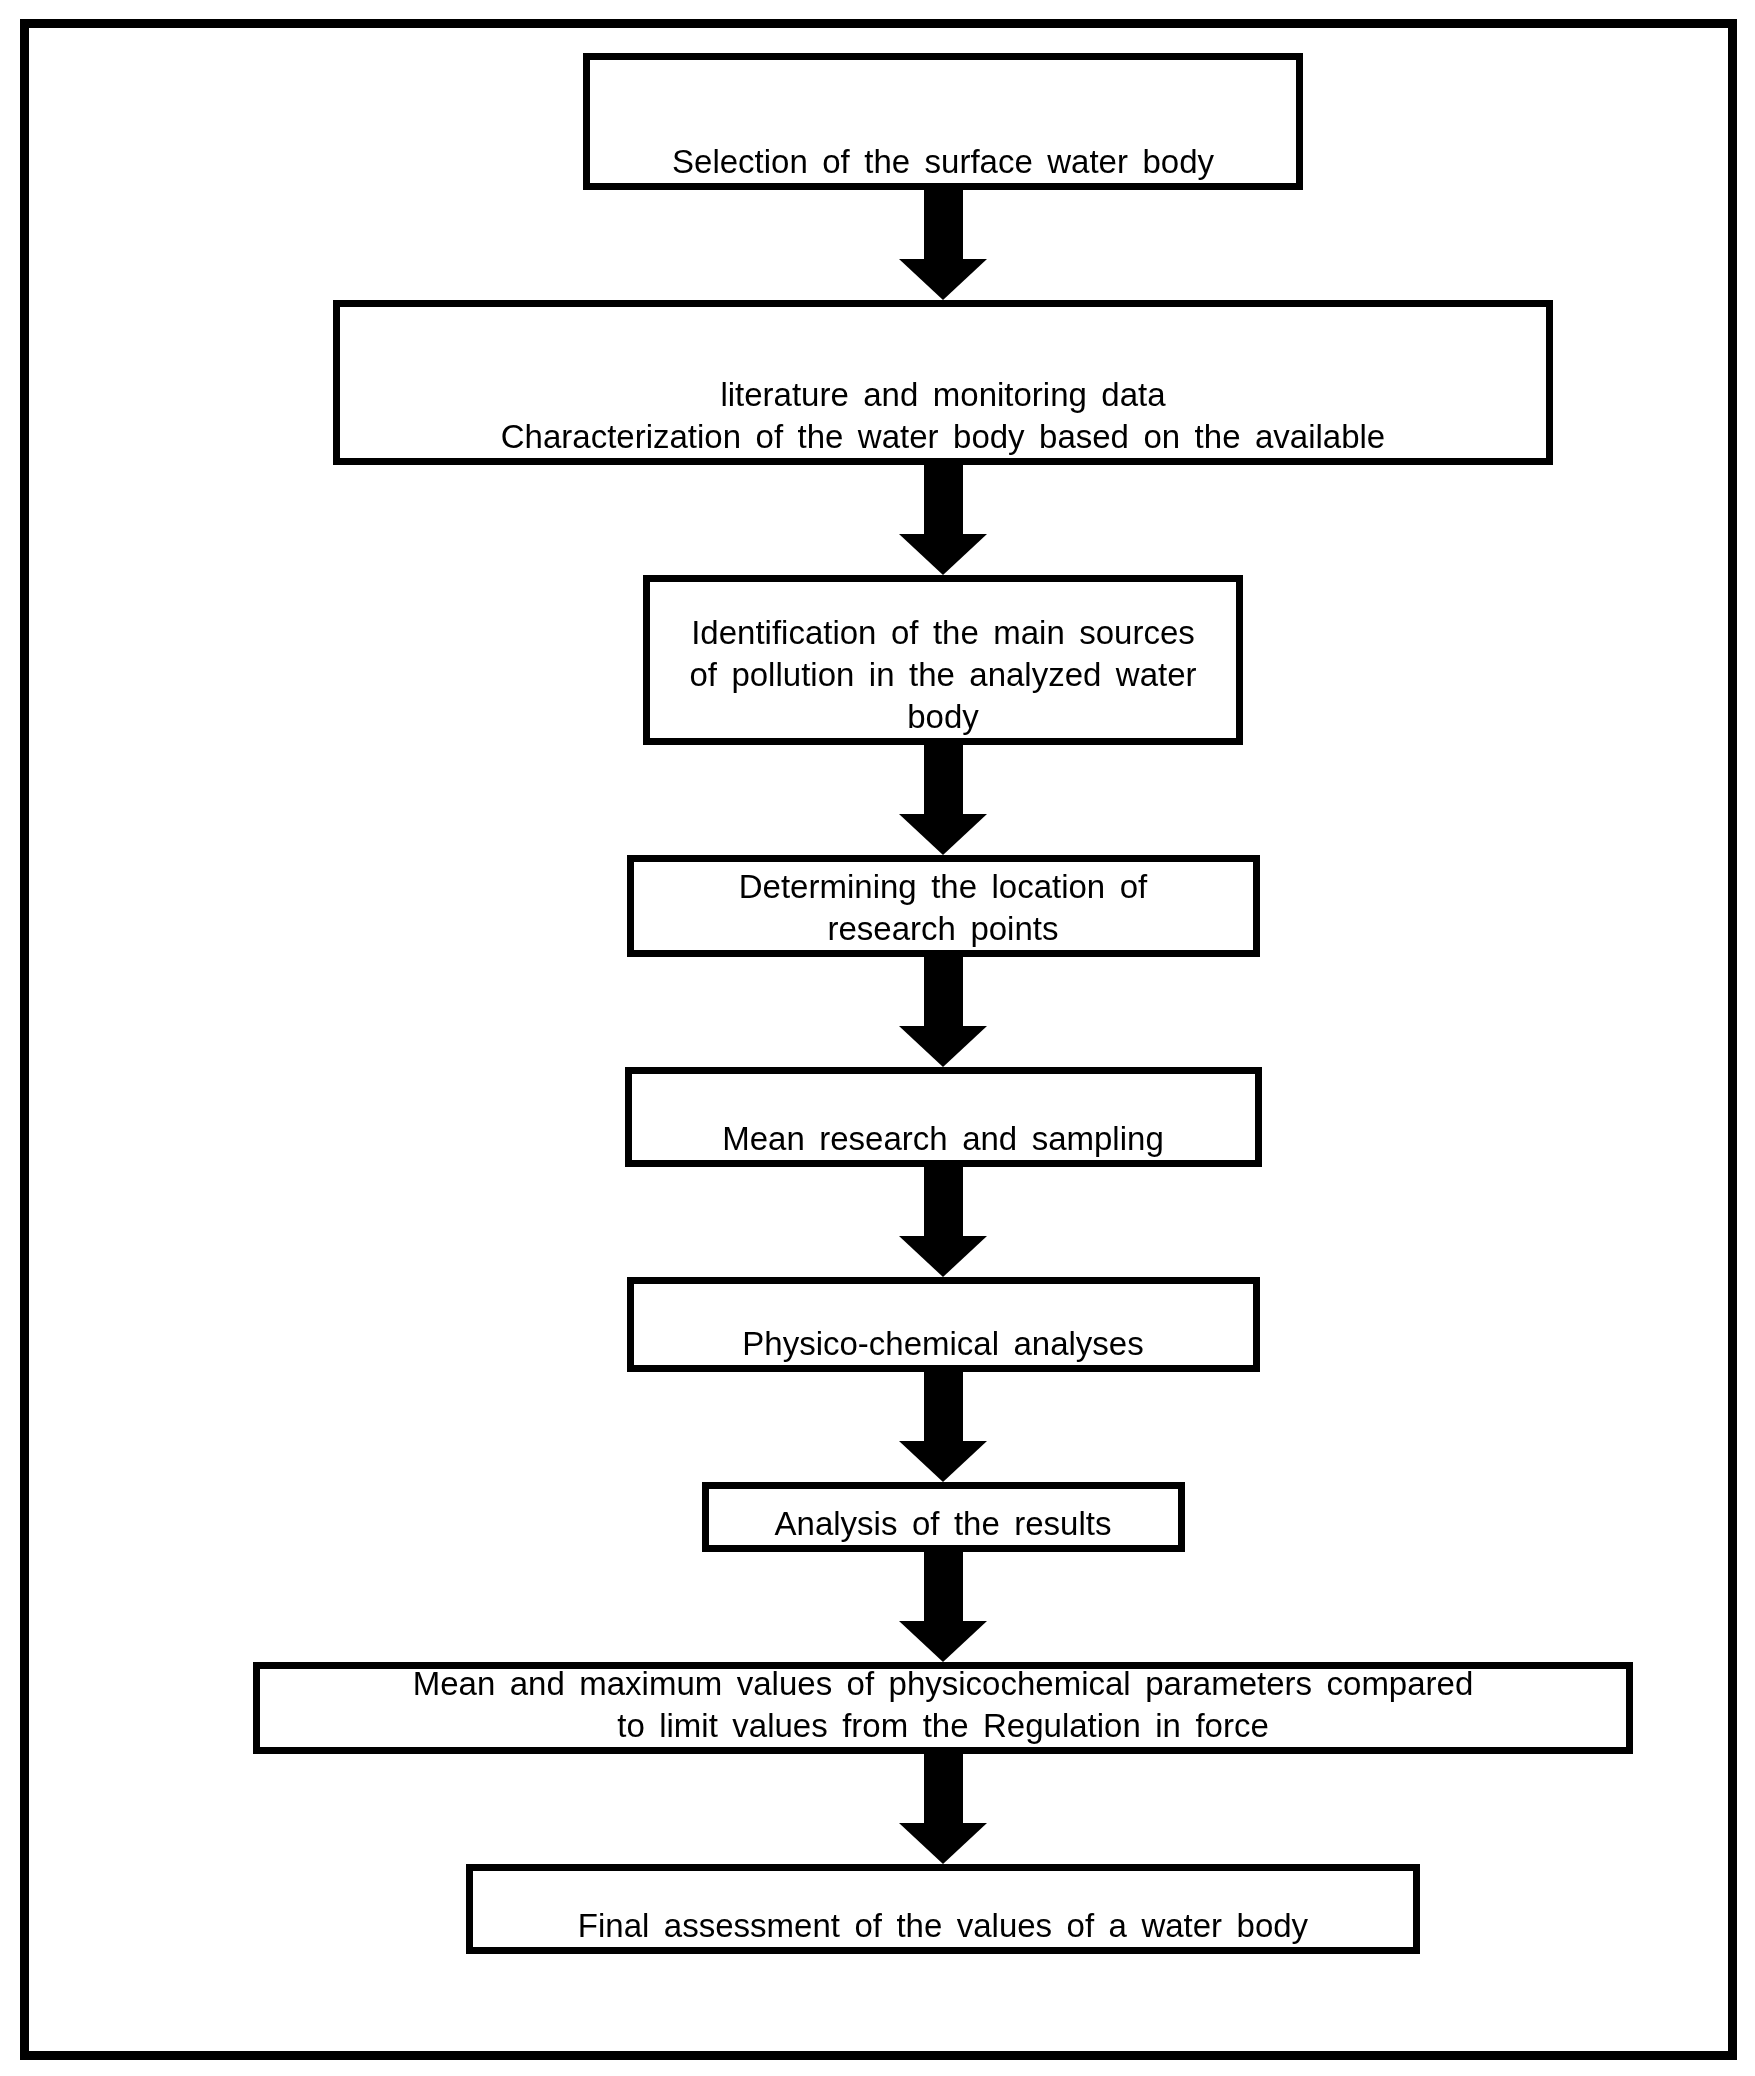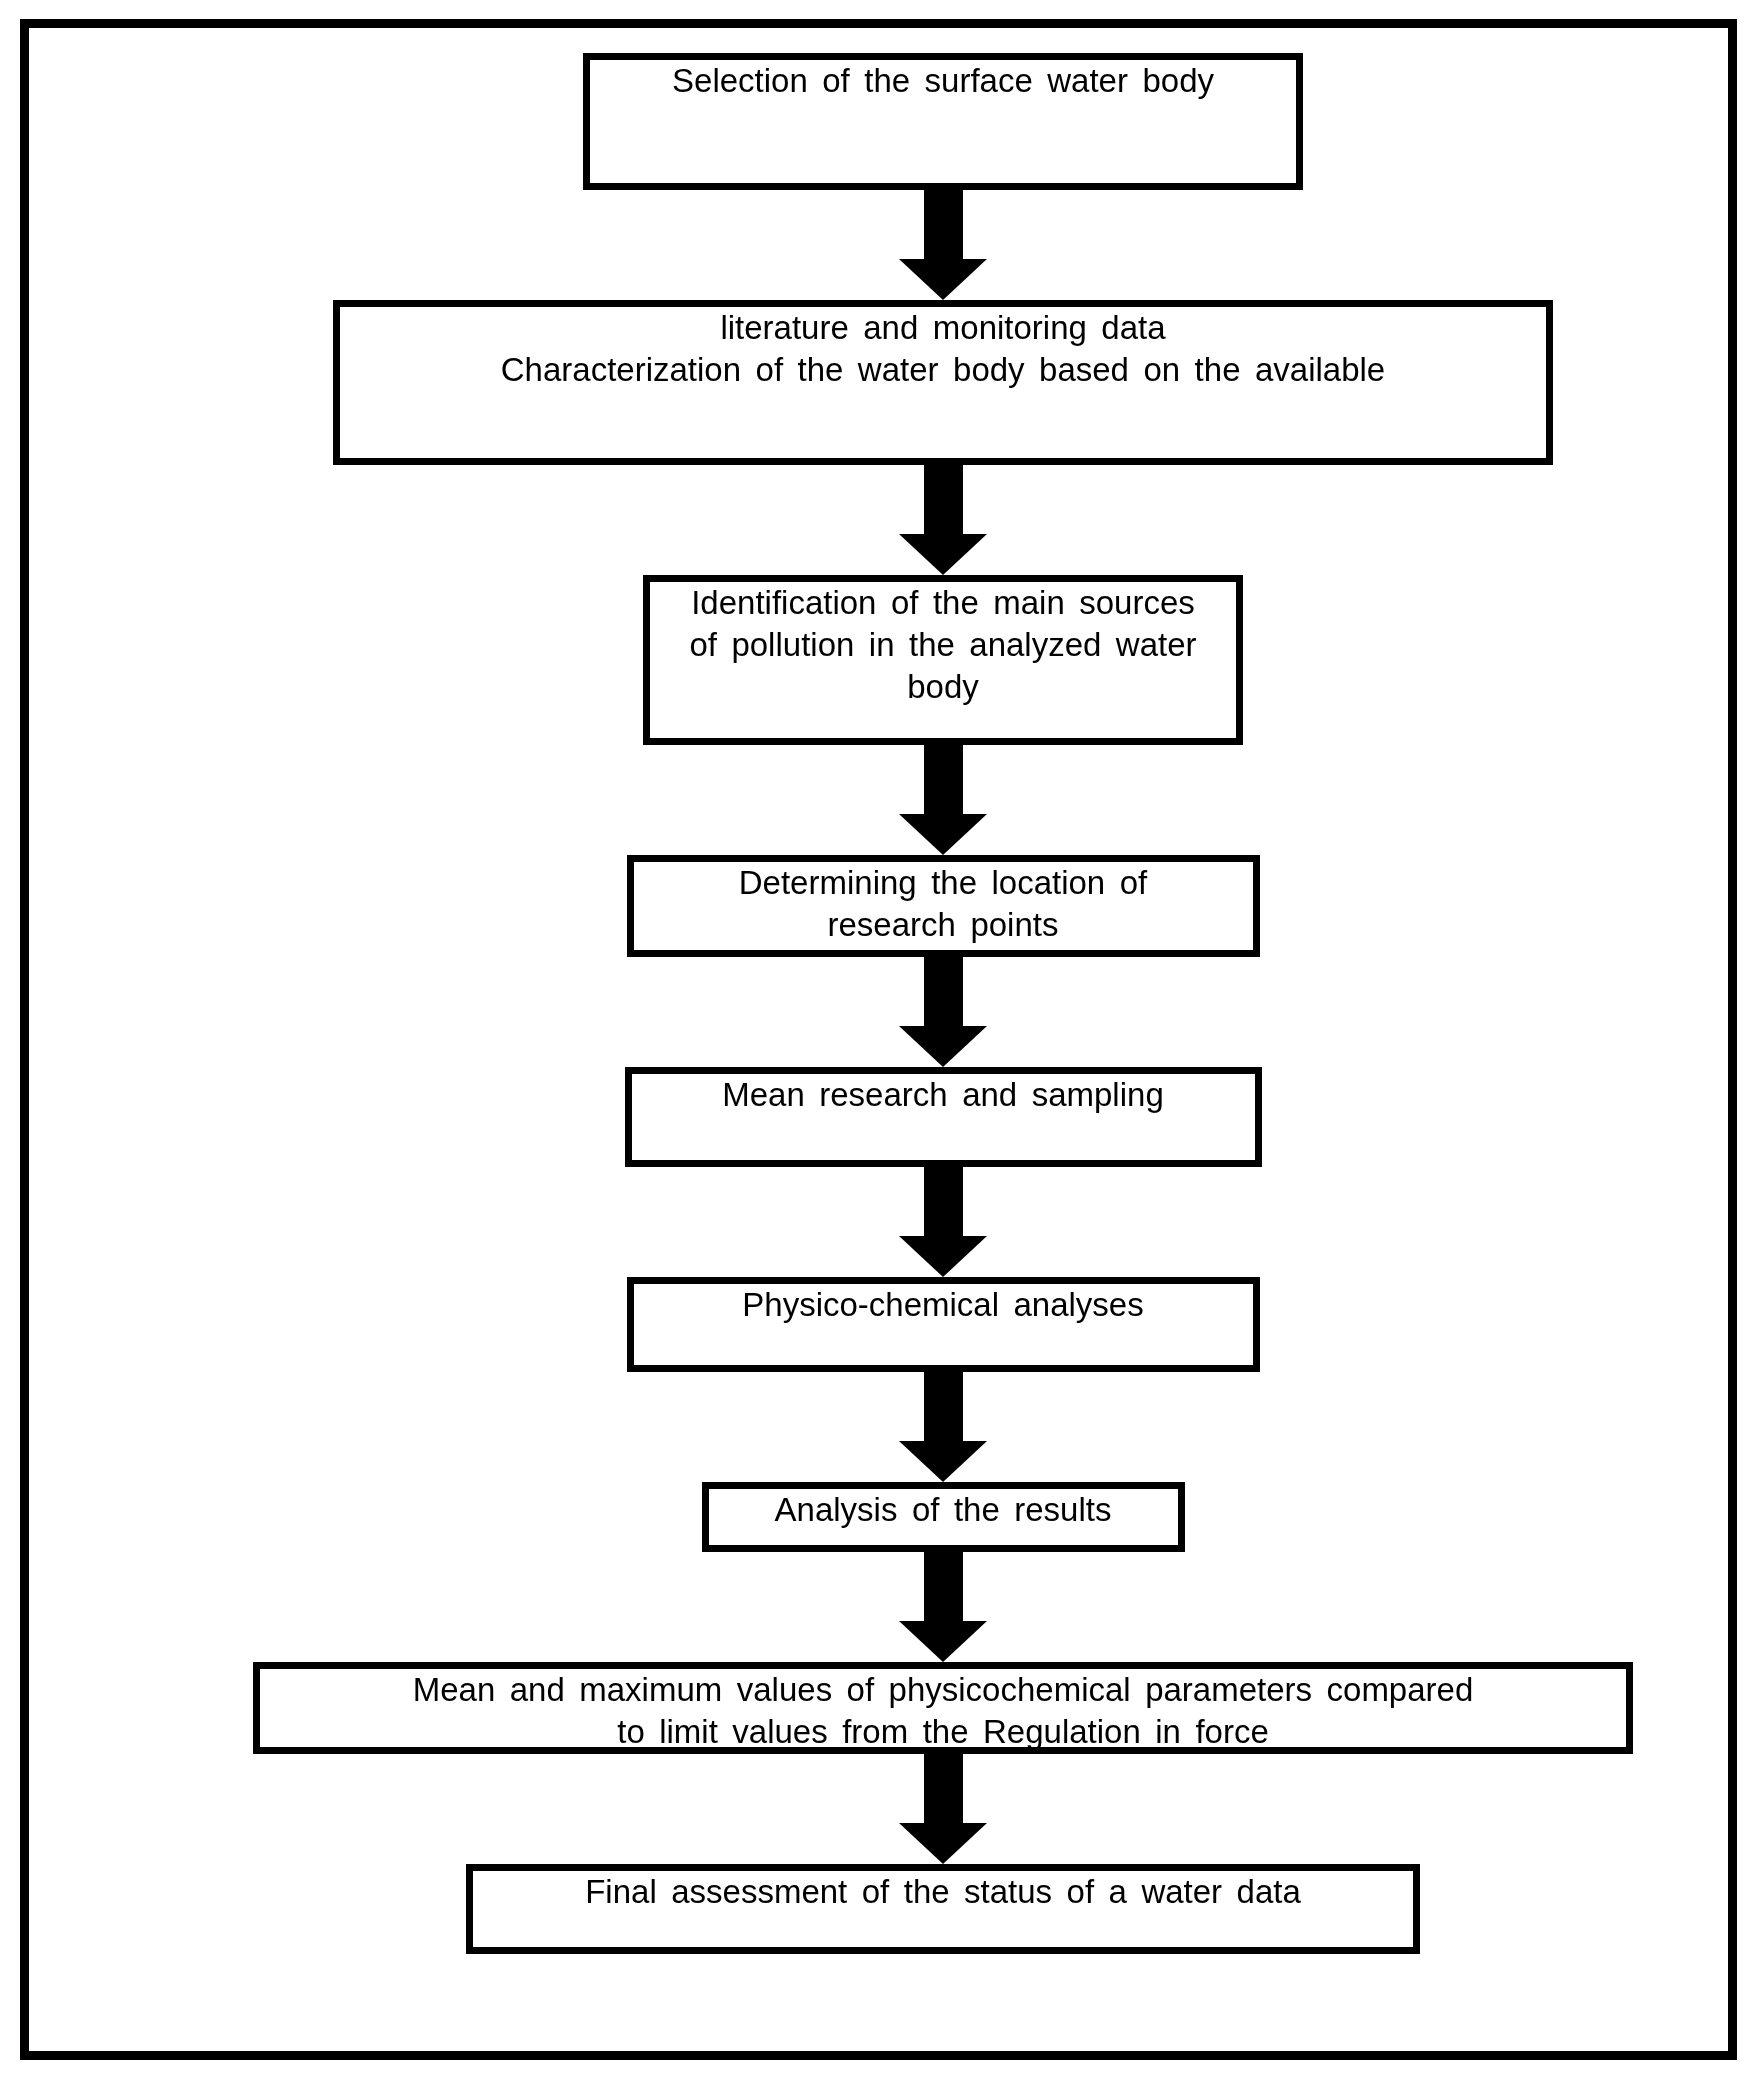--- a/index.html
+++ b/index.html
@@ -25,21 +25,21 @@
     width: 1756px;
     display: flex;
     flex-direction: column;
     align-items: center;
   }
   .step {
     border: 7.3px solid #000000;
     background: #ffffff;
     display: flex;
     flex-direction: column;
-    justify-content: flex-start;
+    justify-content: flex-end;
     align-items: center;
     text-align: center;
     font-size: 33px;
     line-height: 42px;
     word-spacing: 5.3px;
     flex: 0 0 auto;
   }
   .step span { display: block; white-space: nowrap; }
   .arrow {
     flex: 0 0 auto;
@@ -145,18 +145,18 @@
       <span>Mean and maximum values of physicochemical parameters compared</span>
       <span>to limit values from the Regulation in force</span>
     </div>
 
     <div class="arrow">
       <div class="shaft"></div>
       <div class="head"></div>
     </div>
 
     <div class="step s9">
-      <span>Final assessment of the status of a water data</span>
+      <span>Final assessment of the values of a water body</span>
     </div>
 
   </div>
 </div>
 
 
 </body></html>

